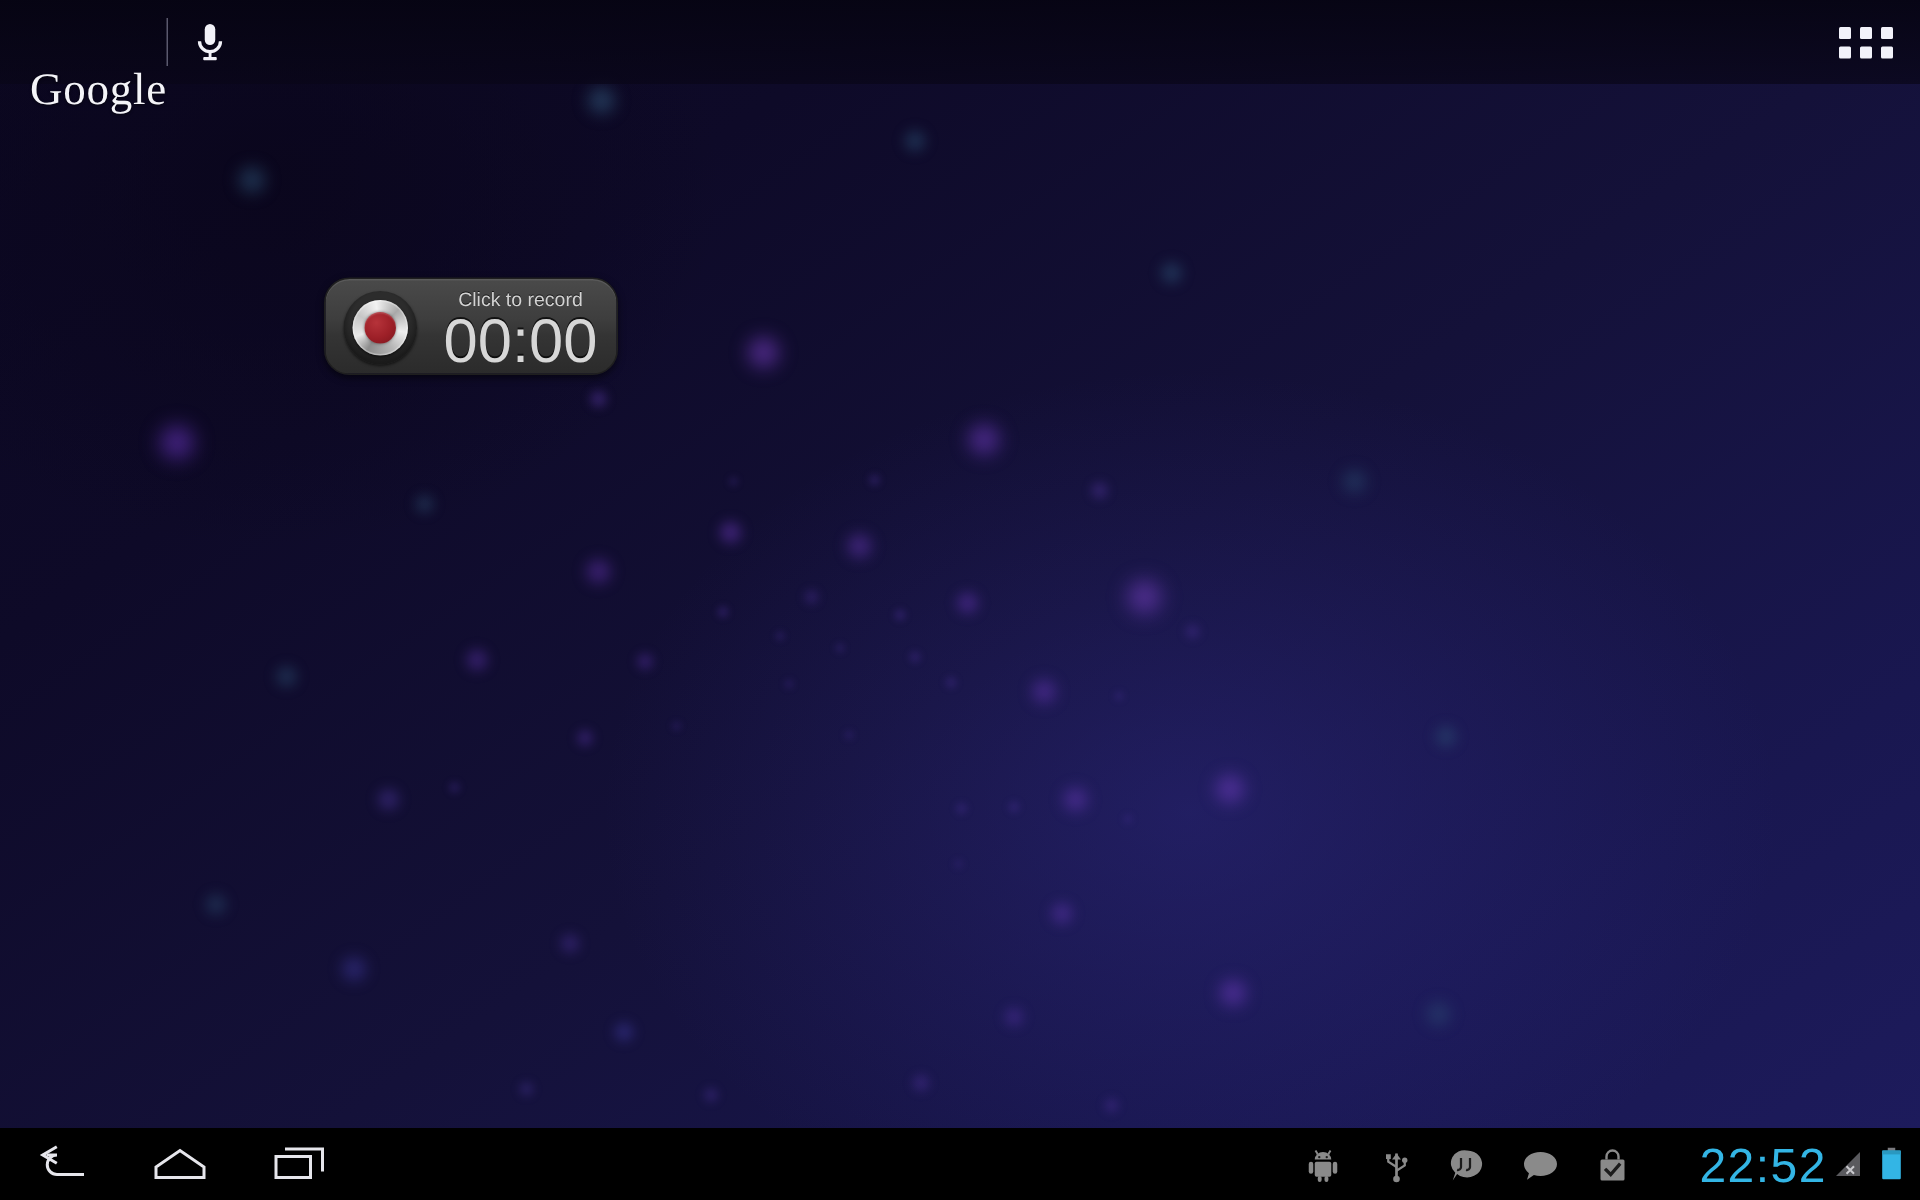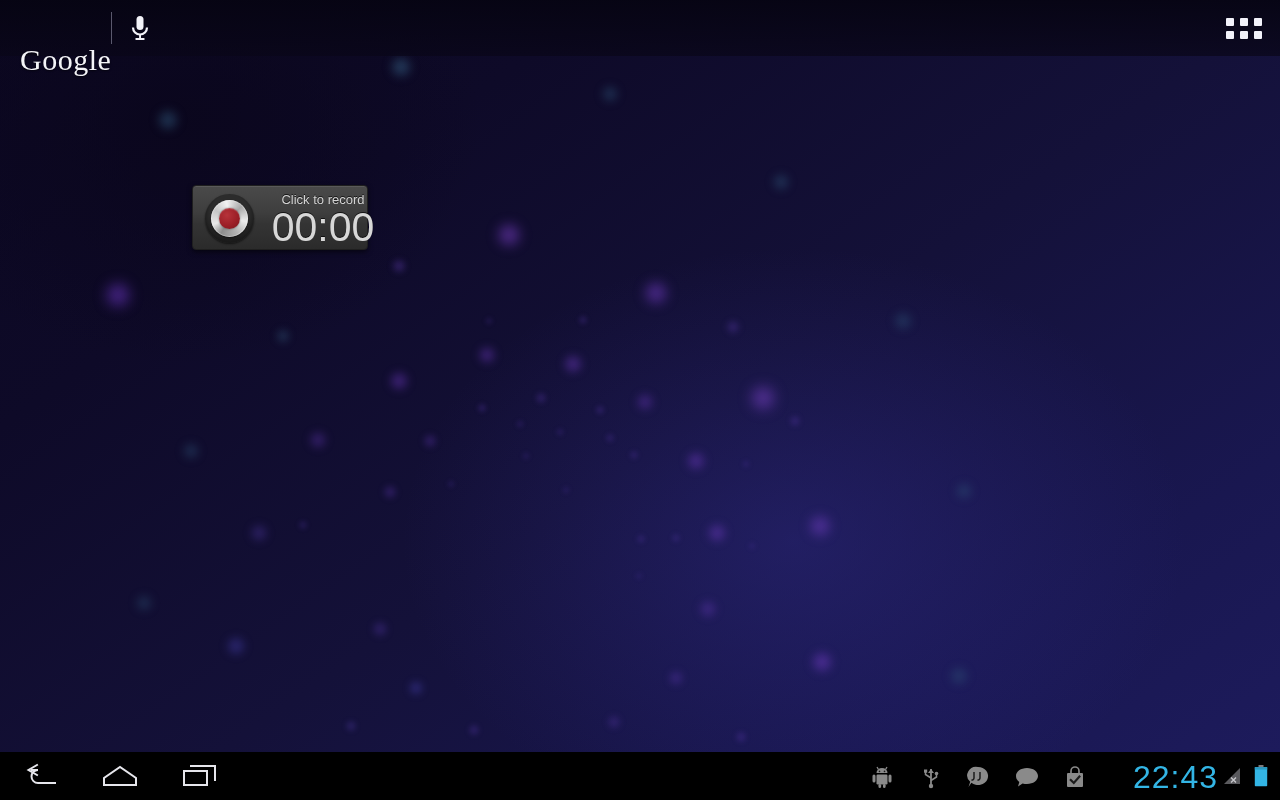--- a/index.html
+++ b/index.html
@@ -89,23 +89,23 @@
   #app-drawer-button i {
     display: block;
     width: 8px; height: 8px;
     background: #f2f2fa;
     border-radius: 1px;
   }
 
   
   #recorder-widget {
     position: absolute;
-    left: 192px; top: 185px;
-    width: 176px; height: 65px;
-    border-radius: 4px;
+    left: 216px; top: 185px;
+    width: 196px; height: 65px;
+    border-radius: 17px;
     background: linear-gradient(to bottom, #4a4a4a 0%, #3e3e3e 42%, #343434 60%, #2b2b2b 100%);
     box-shadow: 0 2px 5px rgba(0,0,0,0.55), inset 0 1px 0 rgba(255,255,255,0.09);
     border: 1px solid #1f1f1f;
     box-sizing: border-box;
   }
   #record-button {
     position: absolute;
     left: 12px; top: 8px;
     width: 49px; height: 49px;
     border-radius: 50%;
@@ -369,21 +369,21 @@
     </div>
 
     <div class="status-icon" id="status-store">
       <svg width="22" height="24" viewBox="0 0 22 24">
         <path d="M7 8 V6 a4 4 0 0 1 8 0 V8" fill="none" stroke="#8a8a8a" stroke-width="1.6"></path>
         <rect x="3" y="8" width="16" height="14" rx="1" fill="#8a8a8a"></rect>
         <path d="M6.8 15 L9.8 18 L15.4 11.6" fill="none" stroke="#1c1c1c" stroke-width="2.2" stroke-linecap="square"></path>
       </svg>
     </div>
 
-    <div id="clock">22:43</div>
+    <div id="clock">22:52</div>
 
     <svg id="signal-icon" viewBox="0 0 20 18">
       <path d="M18 17 L18 1 L2 17 Z" fill="#5a5a5e"></path>
       <path d="M9 10.5 L14 15.5 M14 10.5 L9 15.5" stroke="#c8c8cc" stroke-width="1.4"></path>
     </svg>
 
     <svg id="battery-icon" viewBox="0 0 14 22">
       <rect x="4.5" y="0" width="5" height="2.2" fill="#7a7a7e"></rect>
       <rect x="0.8" y="2" width="12.4" height="19.2" rx="0.8" fill="#33b5e5"></rect>
       <rect x="0.8" y="2" width="12.4" height="2.6" fill="#2a98c0"></rect>

